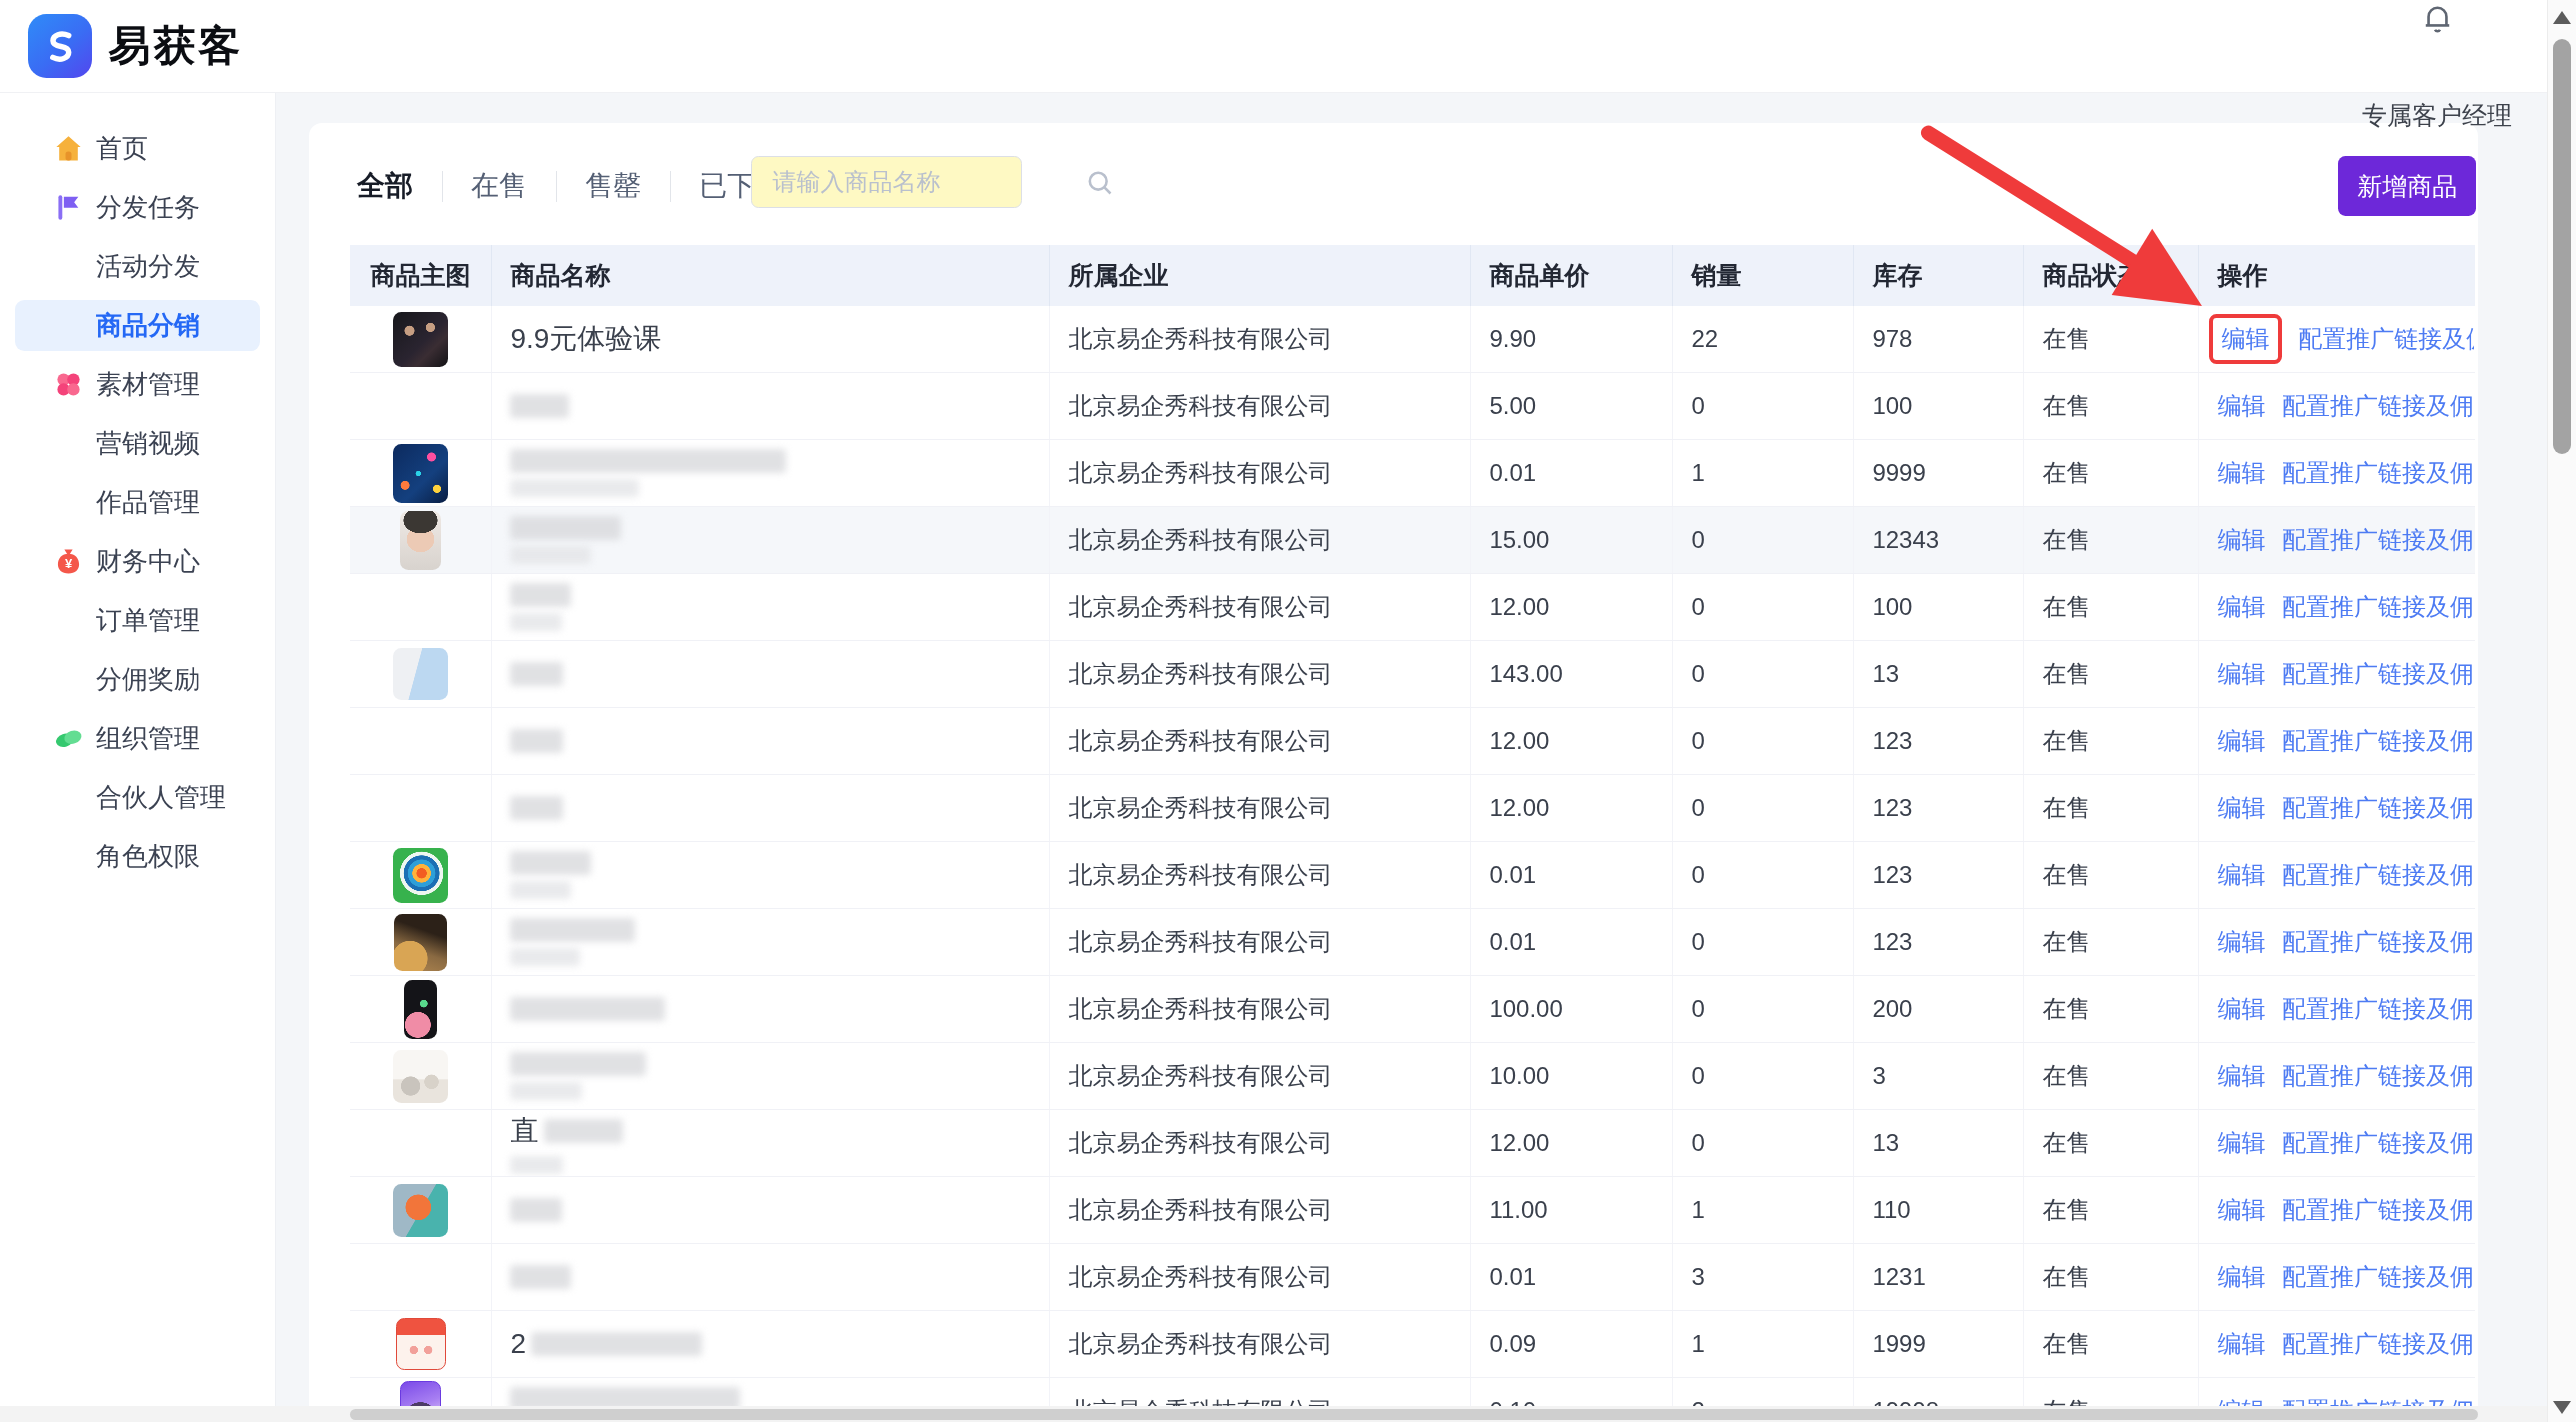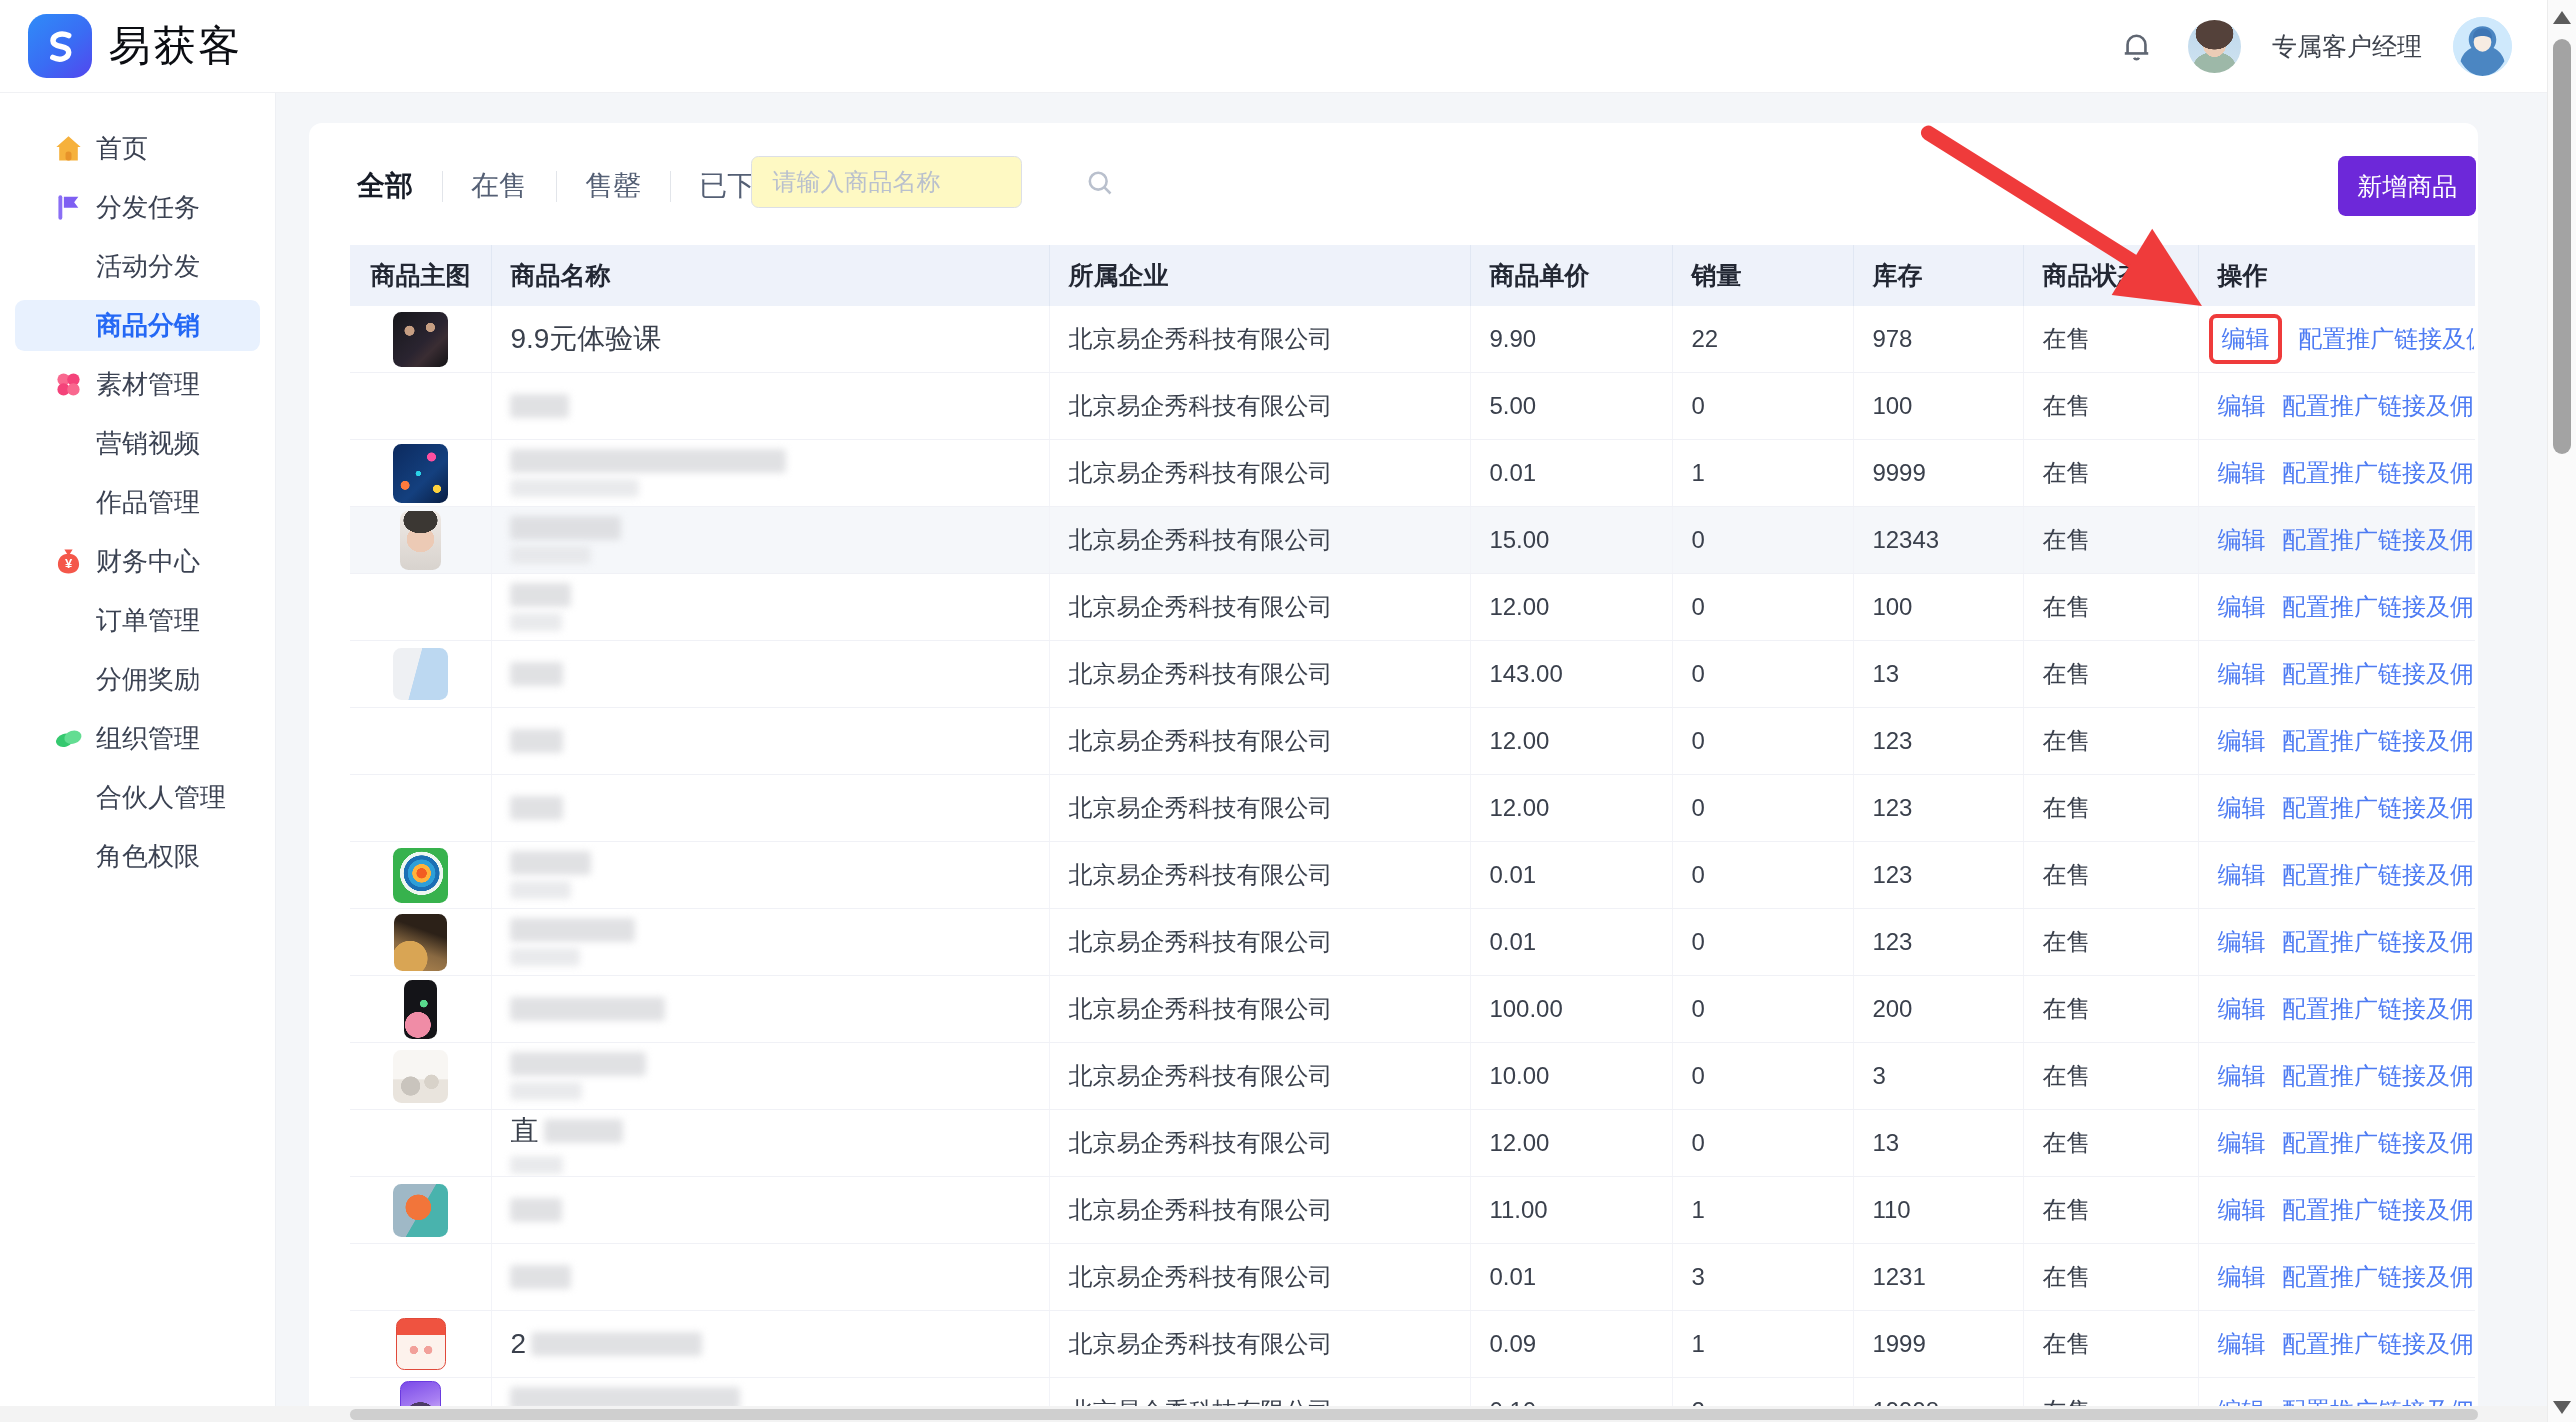--- a/index.html
+++ b/index.html
@@ -9,22 +9,22 @@
     -webkit-font-smoothing:antialiased;
   }
   
   .topbar{position:absolute;top:0;left:0;width:2576px;height:92px;background:#fff;
     border-bottom:0.9px solid #f0f1f4;z-index:10;display:flex;align-items:center;}
   .logo-wrap{display:flex;align-items:center;margin-left:28px;}
   .logo-badge{width:64px;height:64px;border-radius:18.4px;
     background:linear-gradient(140deg,#2f8cf8 0%,#3a6cf4 55%,#5346ee 100%);
     display:flex;align-items:center;justify-content:center;}
   .logo-badge svg{width:41px;height:41px;}
-  .brand{font-size:42px;font-weight:normal;color:#0b0d12;margin-left:16.6px;letter-spacing:2.8px;}
-  .top-right{position:absolute;right:64px;top:0;height:92px;display:flex;align-items:center;gap:31px;}
+  .brand{font-size:42px;font-weight:bold;color:#0b0d12;margin-left:16.6px;letter-spacing:2.8px;}
+  .top-right{position:absolute;right:64px;top:0;height:92px;display:flex;align-items:center;gap:31px;flex-direction:column;}
   .bell{width:41px;height:41px;display:flex;align-items:center;justify-content:center;cursor:pointer;}
   .avatar-photo{width:53px;height:53px;border-radius:50%;
     background:
       radial-gradient(ellipse 36% 30% at 50% 26%,#54413a 0 98%,transparent 100%),
       radial-gradient(ellipse 22% 24% at 50% 46%,#ecccb6 0 98%,transparent 100%),
       radial-gradient(ellipse 40% 28% at 50% 88%,#9db8a8 0 98%,transparent 100%),
       linear-gradient(#bdd8ec,#cfe2f0);}
   .manager-label{font-size:25px;color:#3d424c;}
   .avatar-cartoon{width:59px;height:59px;border-radius:50%;overflow:hidden;background:#cfe9fc;}
   

